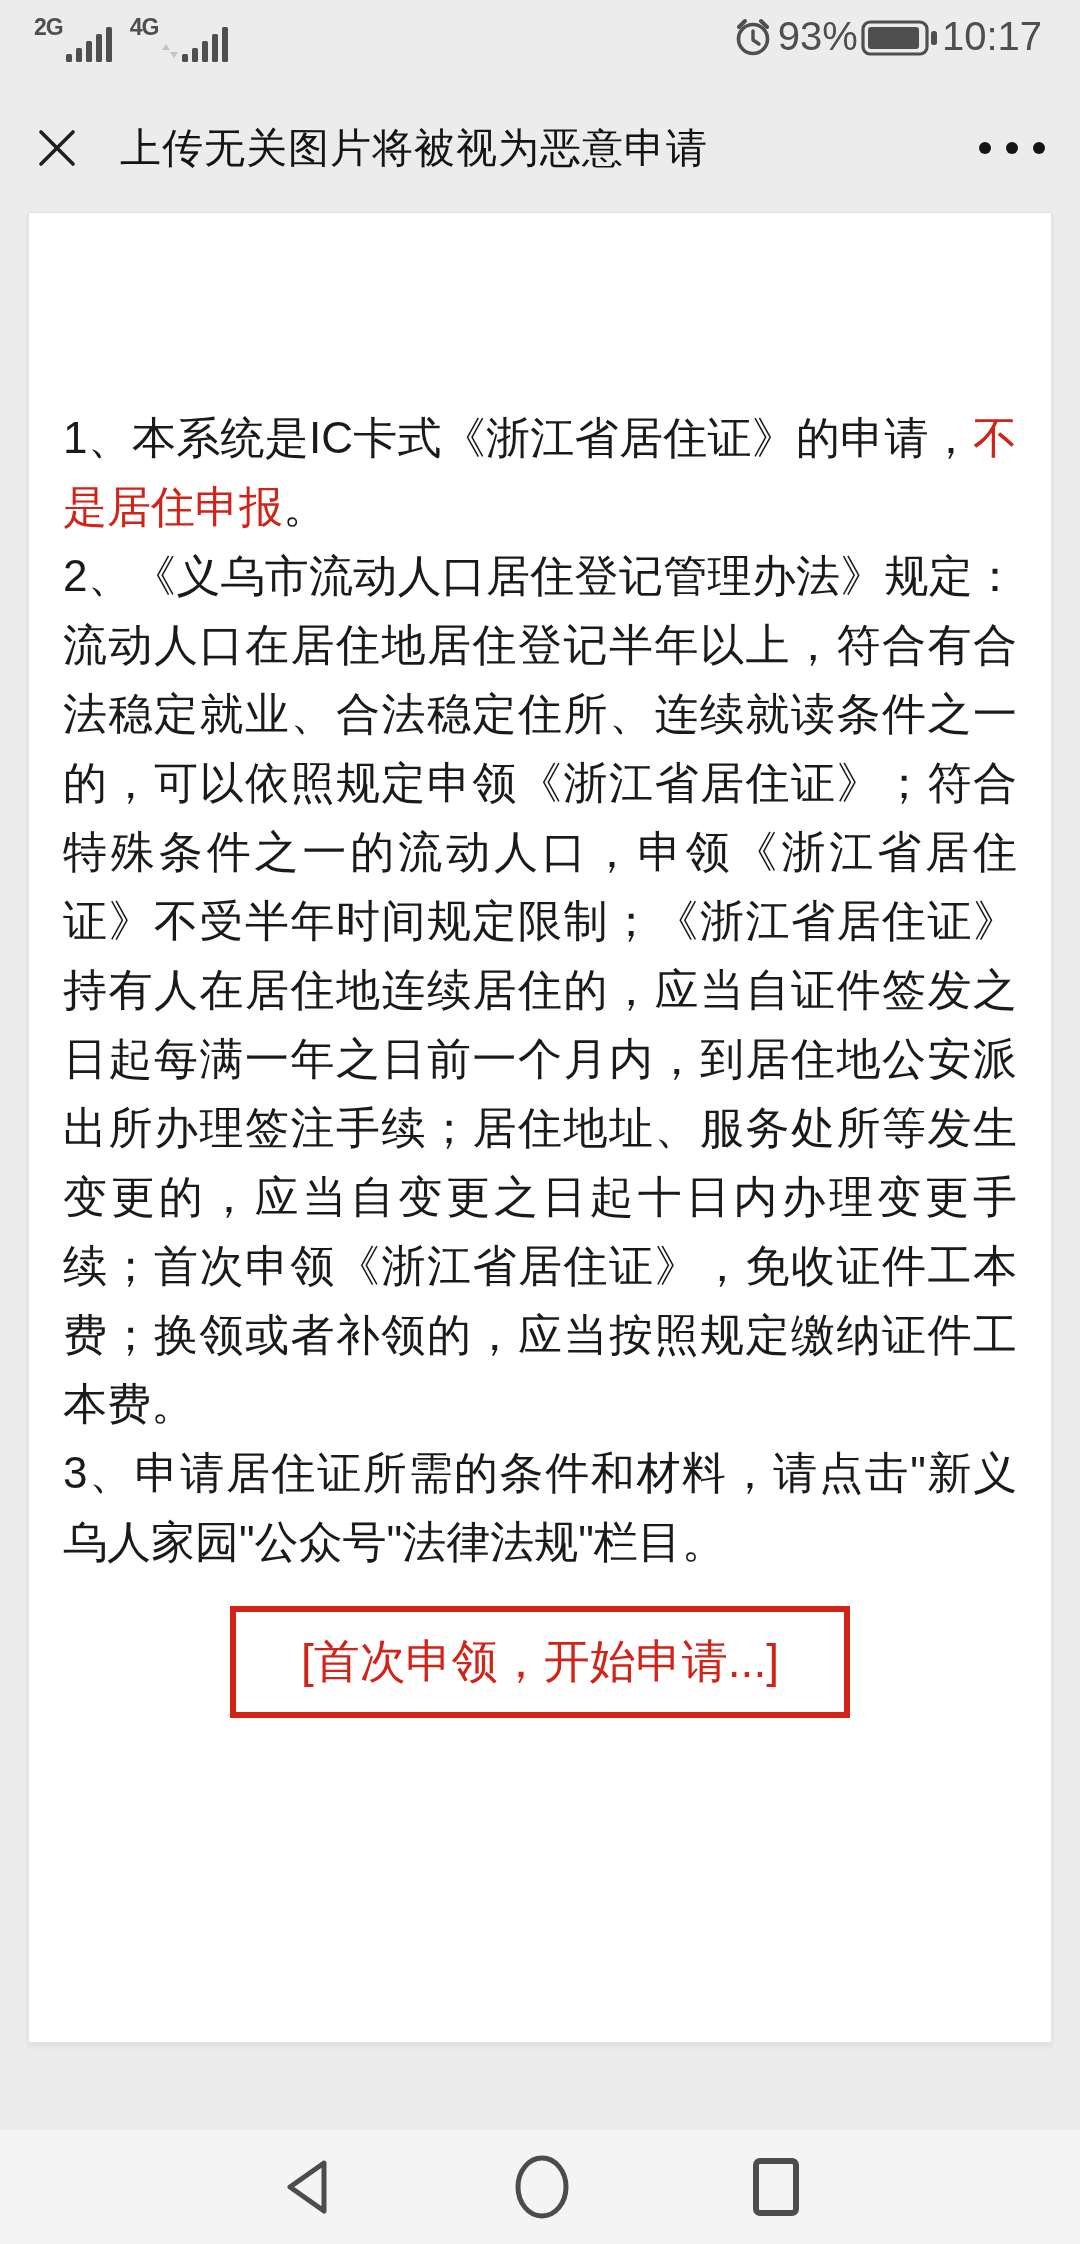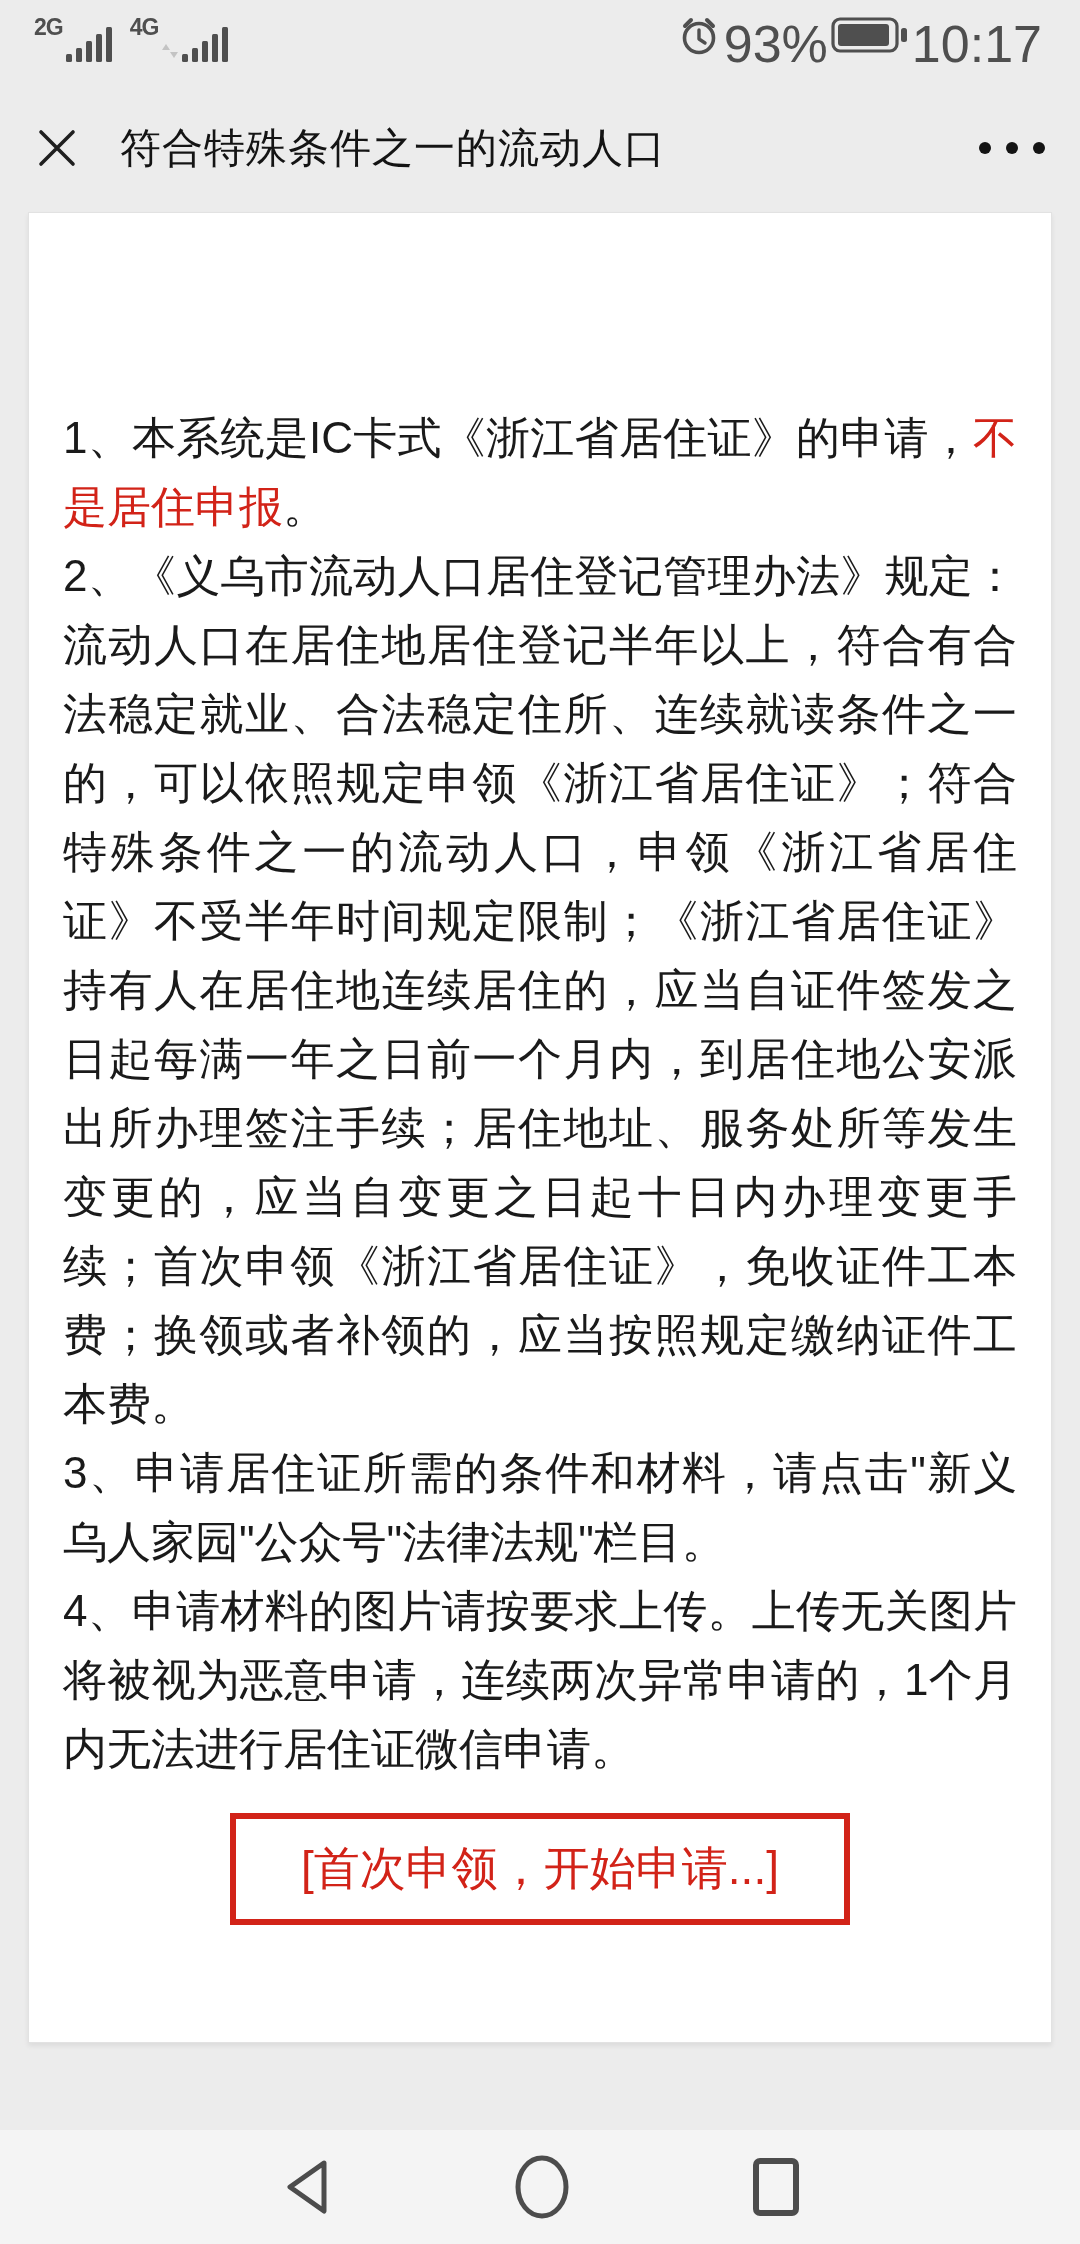--- a/index.html
+++ b/index.html
@@ -19,21 +19,21 @@
     padding: 14px 38px 0 34px;
     display: flex;
     justify-content: space-between;
     align-items: flex-start;
     color: #4f4f4f;
   }
   .sig-group { display: flex; align-items: flex-end; gap: 18px; height: 48px; }
   .signal { display: flex; align-items: flex-end; gap: 3px; height: 48px; }
   .sig-label { align-self: flex-start; font-size: 23px; font-weight: 700; letter-spacing: -1px; }
   .sig-arrows { align-self: flex-end; margin-bottom: 2px; }
-  .sb-right { display: flex; align-items: flex-start; gap: 3px; font-size: 52px; }
+  .sb-right { display: flex; align-items: flex-end; gap: 3px; font-size: 40px; }
 
   
   .title-bar {
     height: 64px;
     margin-top: 54px;
     padding: 0 34px;
     display: flex;
     align-items: center;
   }
   .tb-title {
@@ -149,39 +149,38 @@
       <span>10:17</span>
     </div>
   </div>
 
   <div class="title-bar">
     <span class="tb-close">
       <svg width="46" height="46" viewBox="0 0 46 46">
         <path d="M7 7 L39 39 M39 7 L7 39" stroke="#1f1f1f" stroke-width="3.6" stroke-linecap="round"></path>
       </svg>
     </span>
-    <span class="tb-title">符合特殊条件之一的流动人口</span>
+    <span class="tb-title">上传无关图片将被视为恶意申请</span>
     <span class="tb-menu">
       <svg width="68" height="14" viewBox="0 0 68 14">
         <circle cx="7" cy="7" r="6" fill="#141414"></circle>
         <circle cx="34" cy="7" r="6" fill="#141414"></circle>
         <circle cx="61" cy="7" r="6" fill="#141414"></circle>
       </svg>
     </span>
   </div>
 </div>
 
 <div class="card">
 
 
   <div class="notice-body">
     <p><span>1、本系统是IC卡式《浙江省居住证》的申请，</span><span class="red-text">不是居住申报</span><span>。</span></p>
     <p>2、《义乌市流动人口居住登记管理办法》规定：流动人口在居住地居住登记半年以上，符合有合法稳定就业、合法稳定住所、连续就读条件之一的，可以依照规定申领《浙江省居住证》；符合特殊条件之一的流动人口，申领《浙江省居住证》不受半年时间规定限制；《浙江省居住证》持有人在居住地连续居住的，应当自证件签发之日起每满一年之日前一个月内，到居住地公安派出所办理签注手续；居住地址、服务处所等发生变更的，应当自变更之日起十日内办理变更手续；首次申领《浙江省居住证》，免收证件工本费；换领或者补领的，应当按照规定缴纳证件工本费。</p>
     <p>3、申请居住证所需的条件和材料，请点击"新义乌人家园"公众号"法律法规"栏目。</p>
-    <p>4、申请材料的图片请按要求上传。上传无关图片将被视为恶意申请，连续两次异常申请的，1个月内无法进行居住证微信申请。</p>
   </div>
 
   <button class="confirm-btn">[首次申领，开始申请...]</button>
 </div>
 
 <div class="nav-bar">
   <span class="nav-btn">
     <svg width="54" height="62" viewBox="0 0 54 62">
       <path d="M45 7 L11 31 L45 55 Z" fill="none" stroke="#4c4c4c" stroke-width="5" stroke-linejoin="round"></path>
     </svg>

